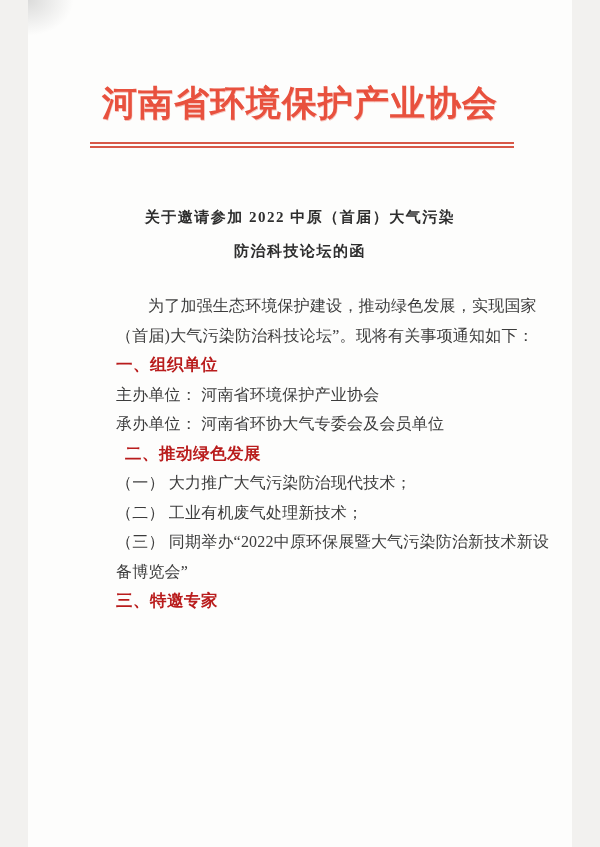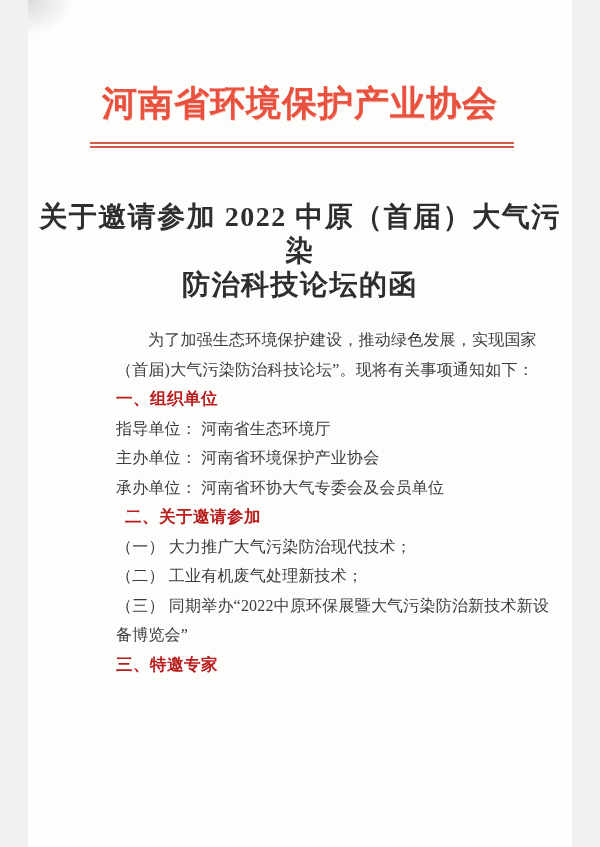--- a/index.html
+++ b/index.html
@@ -35,21 +35,21 @@
   }
   .red-rule {
     margin: 18px 58px 0 62px;
     height: 2px;
     border-top: 2px solid #d85848;
     border-bottom: 2px solid #d85848;
   }
   .doc-title {
     margin: 52px 0 0 0;
     text-align: center;
-    font-size: 28px;
+    font-size: 15px;
     line-height: 34px;
     font-weight: 700;
     color: #2e2e2e;
     letter-spacing: 1.5px;
   }
   .doc-title .title-line { display: block; }
   .content {
     margin: 23px 80px 0 88px;
     font-size: 16px;
     line-height: 29.5px;
@@ -87,27 +87,26 @@
 
   <div class="content">
 
     <div>
       <div class="para-line indent">为了加强生态环境保护建设，推动绿色发展，实现国家</div>
       <div class="para-line">（首届)大气污染防治科技论坛”。现将有关事项通知如下：</div>
     </div>
 
     <section>
       <div class="sec-heading">一、组织单位</div>
-      <div class="body-line">指导单位： 河南省生态环境厅</div>
       <div class="body-line">主办单位： 河南省环境保护产业协会</div>
       <div class="body-line">承办单位： 河南省环协大气专委会及会员单位</div>
     </section>
 
     <section>
-      <div class="sec-heading indented">二、关于邀请参加</div>
+      <div class="sec-heading indented">二、推动绿色发展</div>
       <div class="body-line">（一） 大力推广大气污染防治现代技术；</div>
       <div class="body-line">（二） 工业有机废气处理新技术；</div>
       <div class="body-line">（三） 同期举办“2022中原环保展暨大气污染防治新技术新设</div>
       <div class="body-line">备博览会”</div>
     </section>
 
     <section>
       <div class="sec-heading">三、特邀专家</div>
     </section>
   </div>

